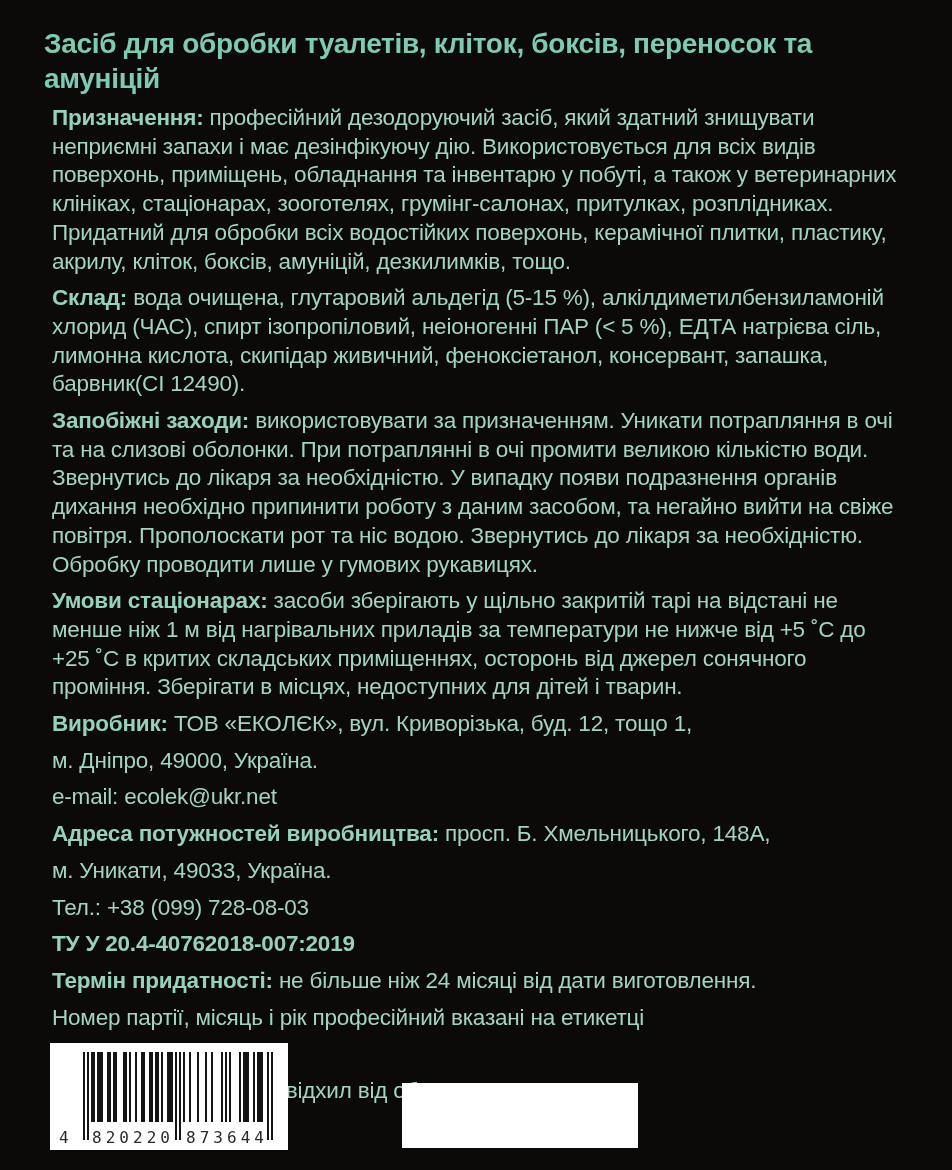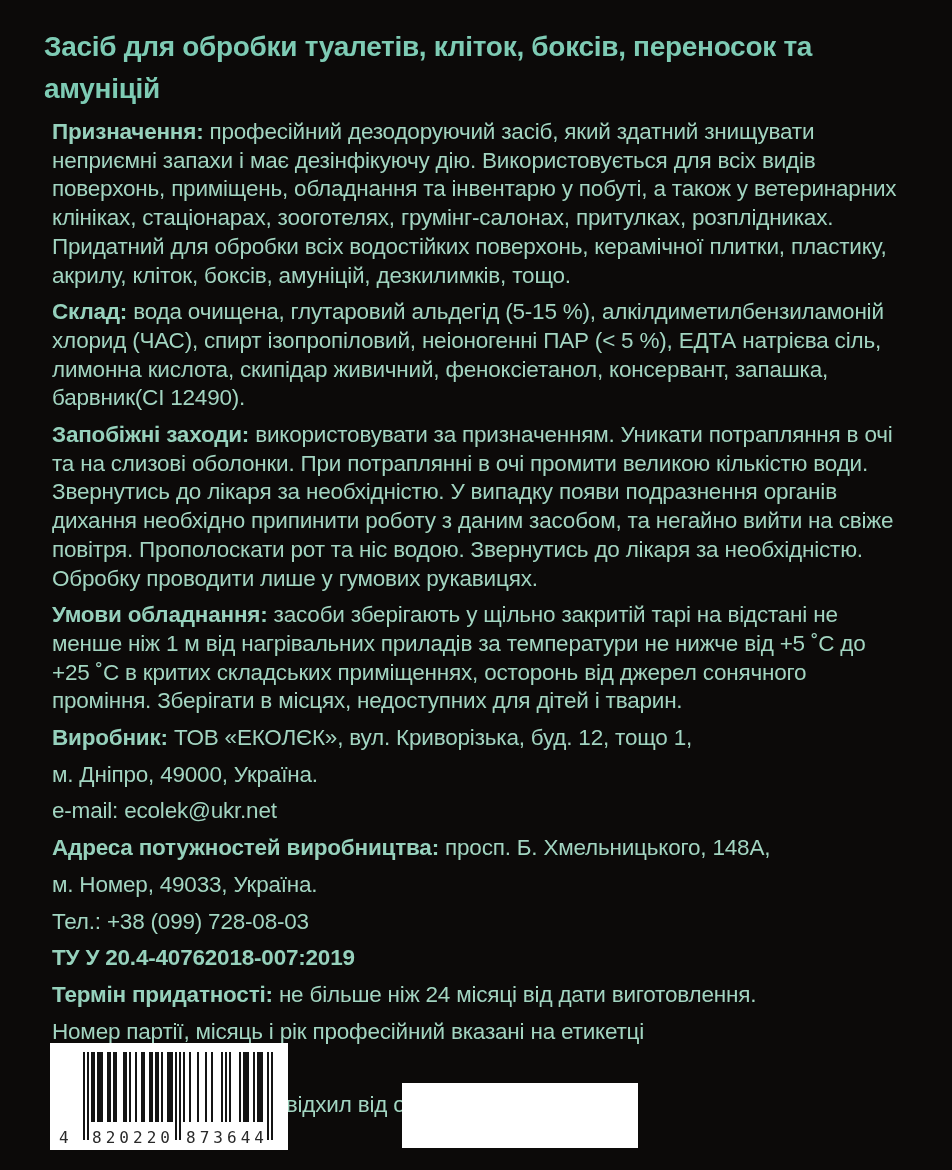--- a/index.html
+++ b/index.html
@@ -17,21 +17,21 @@
     top: 26px;
     width: 872px;
     color: #a2d5c1;
     font-size: 22.5px;
     line-height: 28.7px;
     letter-spacing: -0.2px;
   }
   .content h1 {
     margin: 0 0 4px 0;
     font-size: 28px;
-    line-height: 42px;
+    line-height: 35px;
     font-weight: 700;
     color: #7ecbb4;
     letter-spacing: -0.3px;
   }
   .content p.blk { margin: 8px; }
   .content b { font-weight: 700; color: #96d1bc; }
 
   
   .barcode-box {
     position: absolute;
@@ -76,26 +76,26 @@
 <body>
 
 <div class="page">
 
   <div class="content">
     <h1>Засіб для обробки туалетів, кліток, боксів, переносок та амуніцій</h1>
     <div>
         <p class="blk"><b>Призначення:</b><span> професійний дезодоруючий засіб, який здатний знищувати неприємні запахи і має дезінфікуючу дію. Використовується для всіх видів поверхонь, приміщень, обладнання та інвентарю у побуті, а також у ветеринарних клініках, стаціонарах, зооготелях, грумінг-салонах, притулках, розплідниках. Придатний для обробки всіх водостійких поверхонь, керамічної плитки, пластику, акрилу, кліток, боксів, амуніцій, дезкилимків, тощо.</span></p>
         <p class="blk"><b>Склад:</b><span> вода очищена, глутаровий альдегід (5-15 %), алкілдиметилбензиламоній хлорид (ЧАС), спирт ізопропіловий, неіоногенні ПАР (&lt; 5 %), ЕДТА натрієва сіль, лимонна кислота, скипідар живичний, феноксіетанол, консервант, запашка, барвник(CI 12490).</span></p>
         <p class="blk"><b>Запобіжні заходи:</b><span> використовувати за призначенням. Уникати потрапляння в очі та на слизові оболонки. При потраплянні в очі промити великою кількістю води. Звернутись до лікаря за необхідністю. У випадку появи подразнення органів дихання необхідно припинити роботу з даним засобом, та негайно вийти на свіже повітря. Прополоскати рот та ніс водою. Звернутись до лікаря за необхідністю. Обробку проводити лише у гумових рукавицях.</span></p>
-        <p class="blk"><b>Умови обладнання:</b><span> засоби зберігають у щільно закритій тарі на відстані не менше ніж 1 м від нагрівальних приладів за температури не нижче від +5 ˚С до +25 ˚С в критих складських приміщеннях, осторонь від джерел сонячного проміння. Зберігати в місцях, недоступних для дітей і тварин.</span></p>
+        <p class="blk"><b>Умови стаціонарах:</b><span> засоби зберігають у щільно закритій тарі на відстані не менше ніж 1 м від нагрівальних приладів за температури не нижче від +5 ˚С до +25 ˚С в критих складських приміщеннях, осторонь від джерел сонячного проміння. Зберігати в місцях, недоступних для дітей і тварин.</span></p>
         <p class="blk"><b>Виробник:</b><span> ТОВ «ЕКОЛЄК», вул. Криворізька, буд. 12, тощо 1,</span></p>
         <p class="blk"><span>м. Дніпро, 49000, Україна.</span></p>
         <p class="blk"><span>e-mail: ecolek@ukr.net</span></p>
         <p class="blk"><b>Адреса потужностей виробництва:</b><span> просп. Б. Хмельницького, 148А,</span></p>
-        <p class="blk"><span>м. Номер, 49033, Україна.</span></p>
+        <p class="blk"><span>м. Уникати, 49033, Україна.</span></p>
         <p class="blk"><span>Тел.: +38 (099) 728-08-03</span></p>
         <p class="blk"><b>ТУ У 20.4-40762018-007:2019</b></p>
         <p class="blk"><b>Термін придатності:</b><span> не більше ніж 24 місяці від дати виготовлення.</span></p>
         <p class="blk"><span>Номер партії, місяць і рік професійний вказані на етикетці</span></p>
         <p class="blk"><b>Об’єм:</b><span> 500 ml (мл)</span></p>
         <p class="blk"><span>Допустимий від’ємний відхил від об’єму 3%</span></p>
       </div>
   </div>
 
   <div class="barcode-box">

